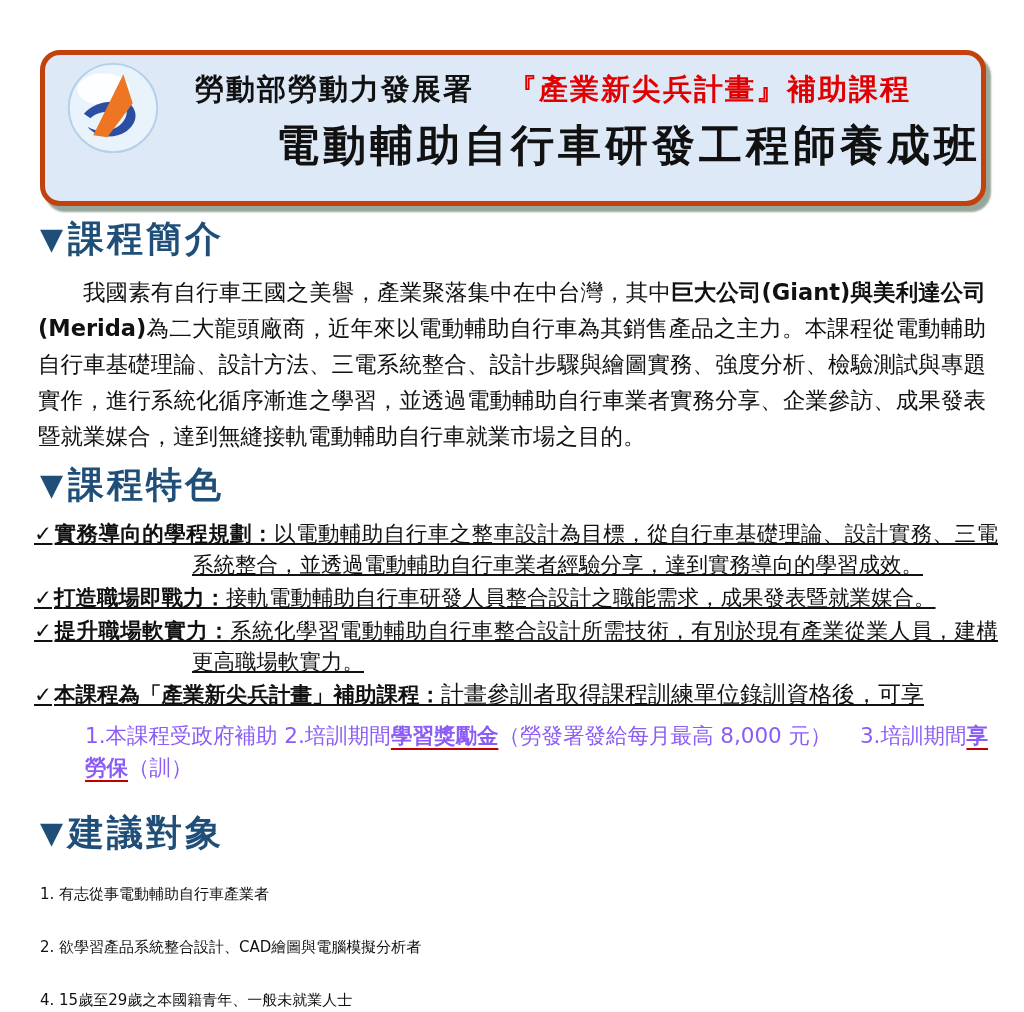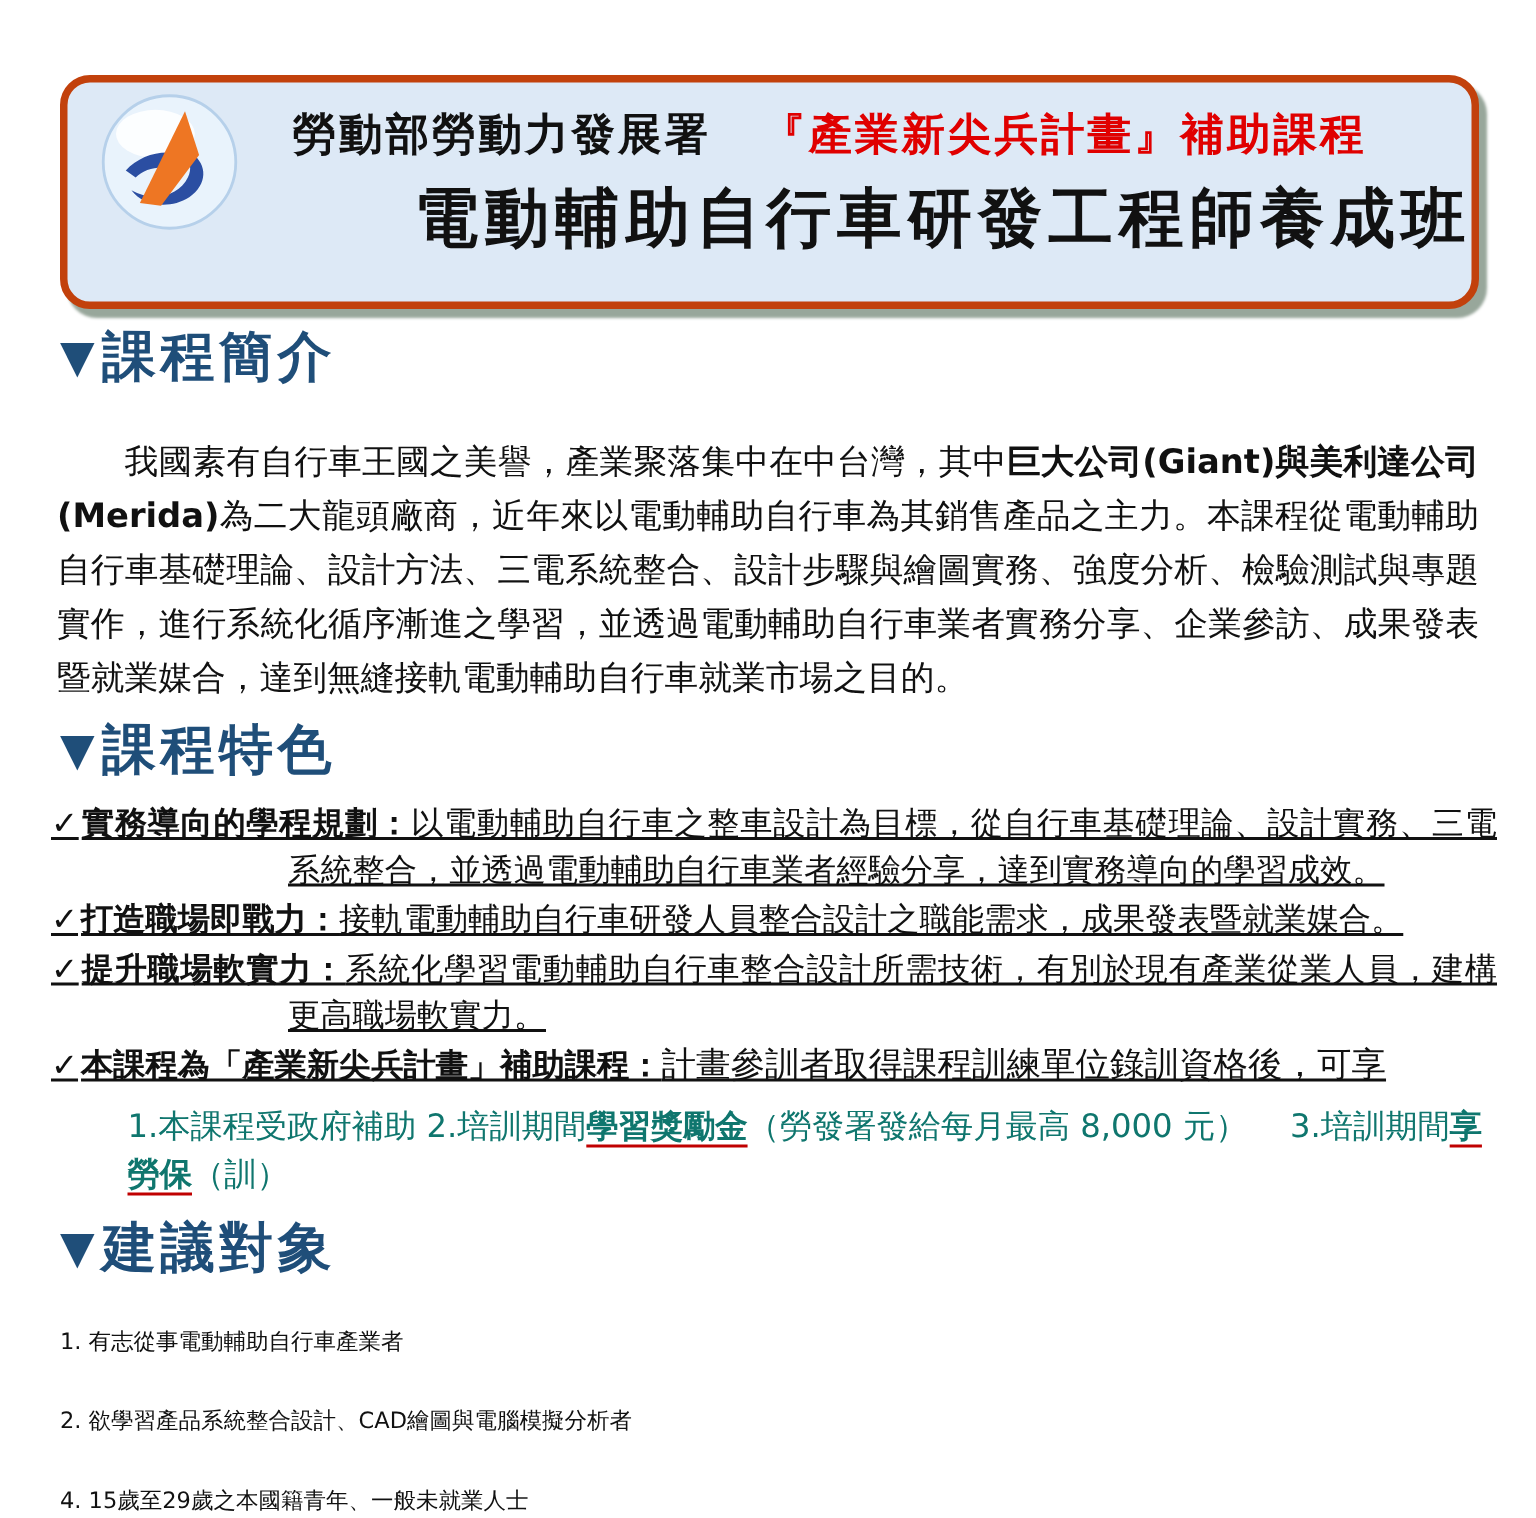--- a/index.html
+++ b/index.html
@@ -24,42 +24,42 @@
     font-size:43px;font-weight:bold;letter-spacing:4px;white-space:nowrap;
   }
   
   .section-head{
     margin:8px 0 0 40px;
     font-size:36px;font-weight:bold;letter-spacing:3px;
     color:#1f4e79;line-height:50px;
   }
   .section-head .tri{font-size:30px;vertical-align:2px;margin-right:2px;}
   .sh2{margin-top:6px;}
-  .sh3{margin-top:8px;}
+  .sh3{margin-top:24px;}
   
   .intro{
-    margin:26px 38px 0 38px;
+    margin:10px 38px 0 38px;
     font-size:22.5px;line-height:36px;
     text-align:justify;text-indent:2em;
   }
   
   .features{margin:8px 26px 0 34px;}
   .feature{
     font-size:21.5px;line-height:31px;margin-top:2px;
     padding-left:158px;text-indent:-158px;
     text-align:justify;
     text-decoration:underline;
   }
   .feature .check{font-weight:bold;margin-right:2px;}
   .feature .label{font-weight:bold;}
   .feature .small-text{font-size:23px;}
   
   .benefits{
     margin:10px 20px 0 85px;
-    color:#0f766e;font-size:21.5px;line-height:32px;
+    color:#8b5cf6;font-size:21.5px;line-height:32px;
   }
   .benefits .u{
     font-weight:bold;
     text-decoration:underline;text-decoration-color:#c00000;
     text-underline-offset:5px;text-decoration-thickness:2px;
   }
   
   .audience{margin:8px 40px 0 40px;}
   .audience .item{margin-top:20px;font-size:15px;line-height:33px;}
 </style>

